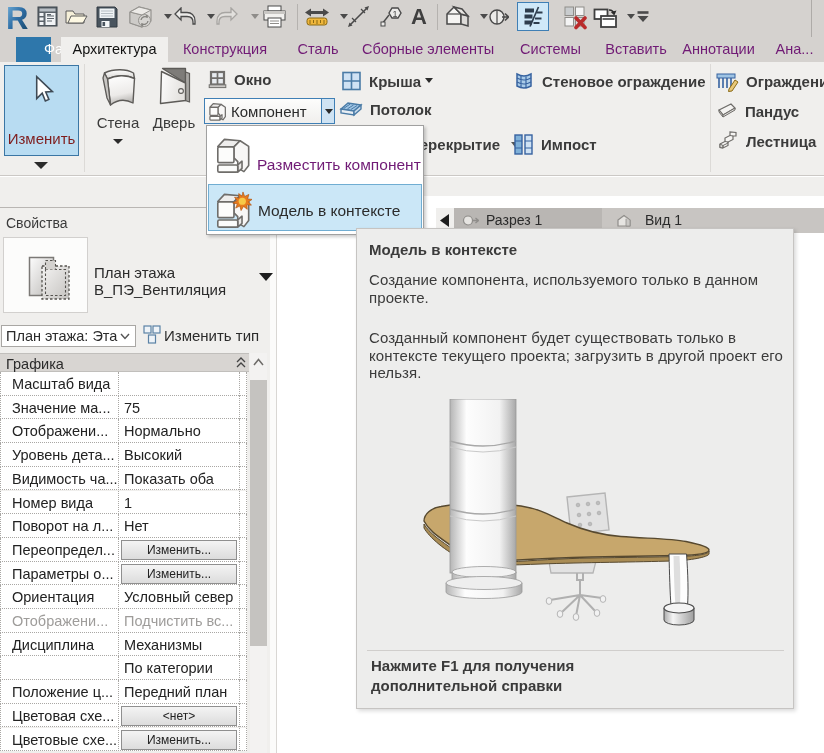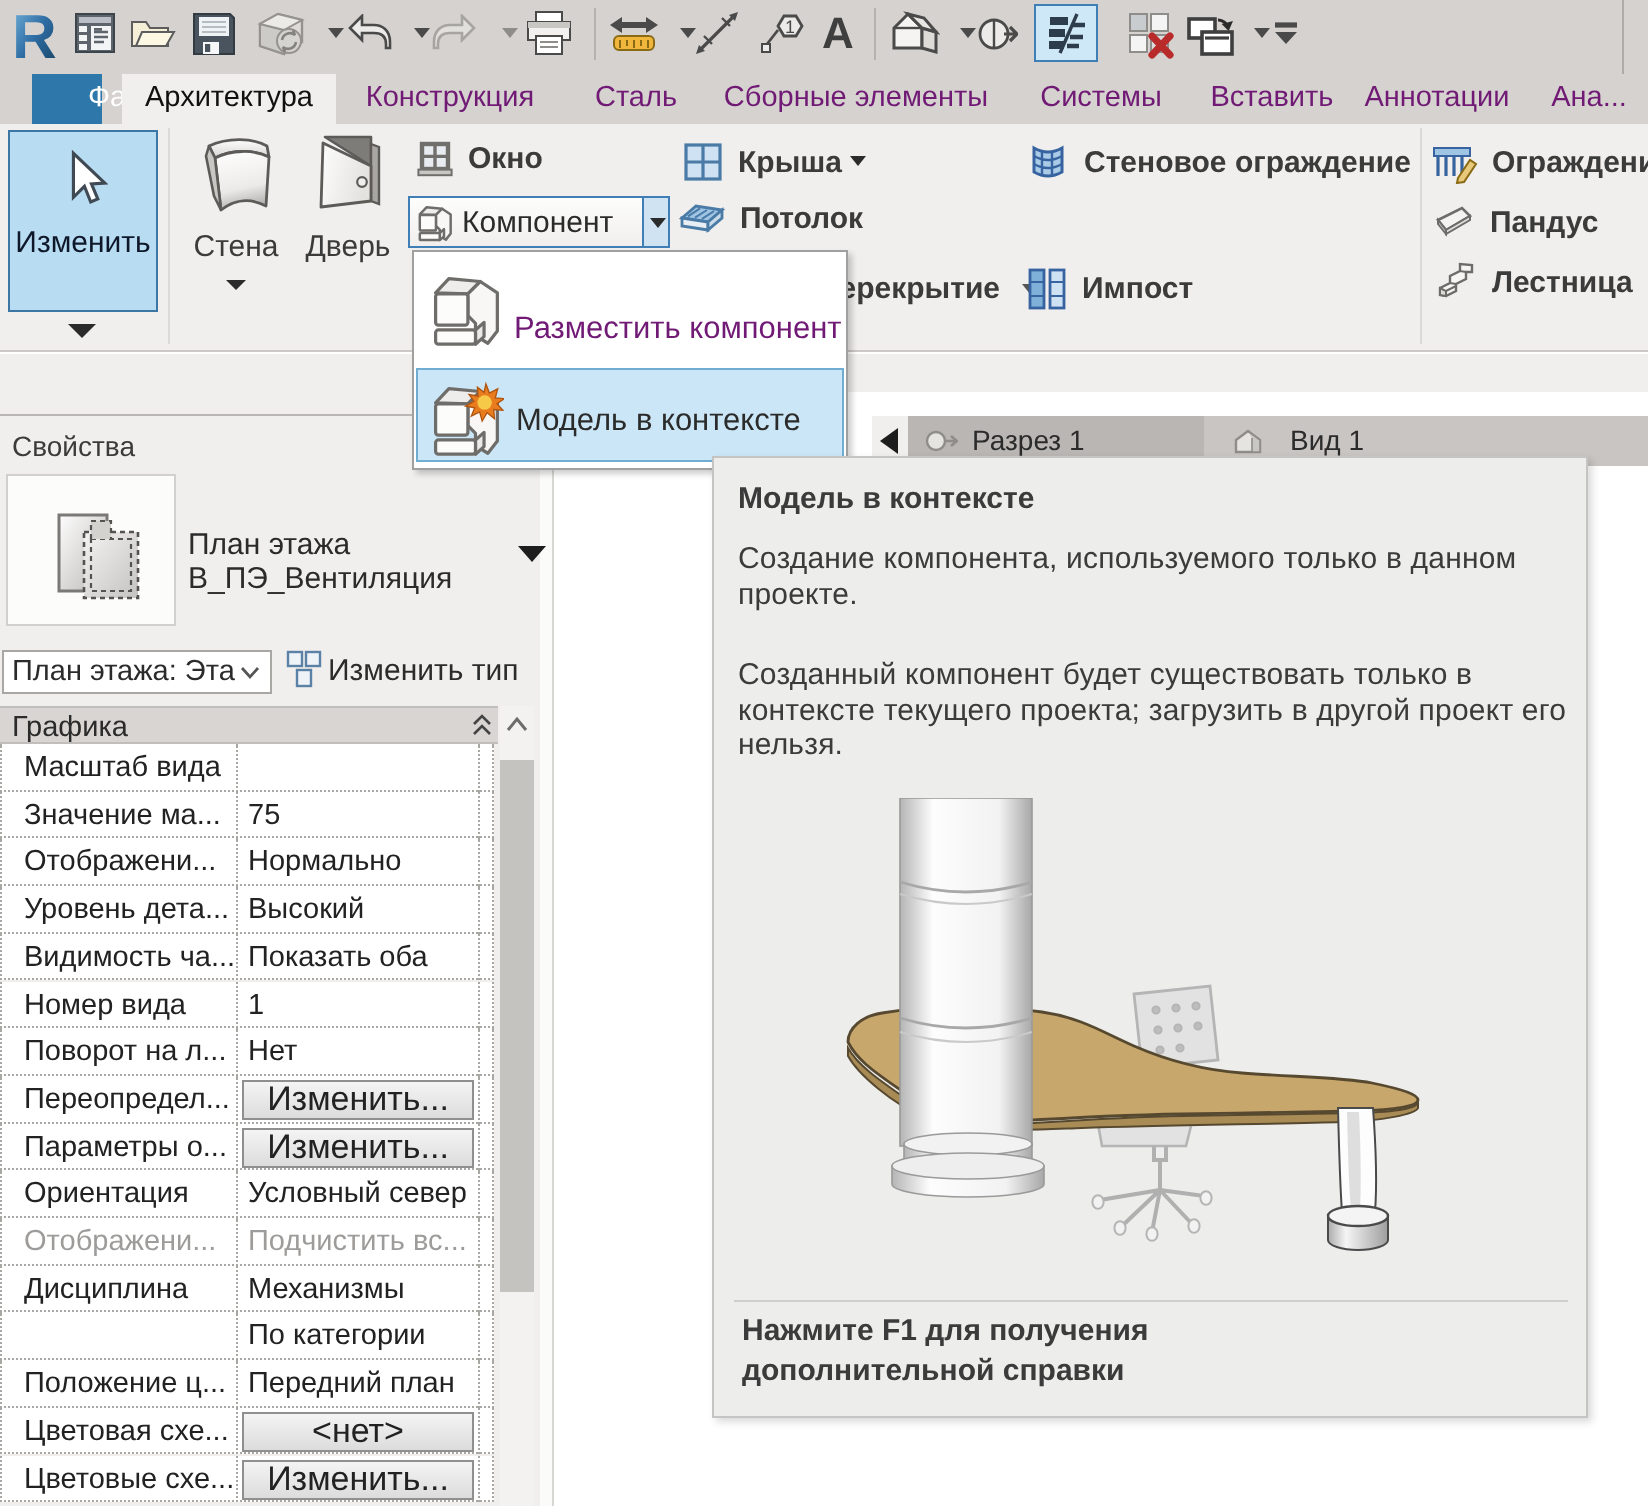--- a/index.html
+++ b/index.html
@@ -25,21 +25,21 @@
 .bigbtn { position:absolute; text-align:center; font-size:15px; color:#3b3b3b; }
 
 #props { left:0; top:208px; width:277px; height:545px; background:#f0efed; }
 
 .prow { position:absolute; left:0; width:247px; height:23.7px; background:#fff; border-bottom:1px dotted #a9a7a4; border-left:1px dotted #a9a7a4; border-right:1px dotted #a9a7a4; }
 .prow::after { content:""; position:absolute; left:117px; top:0; width:0; height:23.7px; border-left:1px dotted #a9a7a4; }
 .prow::before { content:""; position:absolute; left:238px; top:0; width:0; height:23.7px; border-left:1px dotted #a9a7a4; }
 .focuscell { width:120px !important; border:1px solid #000; height:23px !important; line-height:22px !important; }
 .prow .pl { position:absolute; left:11px; top:0; width:112px; height:24px; line-height:25px; font-size:14.5px; color:#222; overflow:hidden; white-space:nowrap; }
 .prow .pv { position:absolute; left:119px; top:0; width:130px; height:24px; line-height:25px; font-size:14.5px; color:#222; overflow:hidden; white-space:nowrap; padding-left:4px; }
-.gbtn { position:absolute; left:120px; top:2px; width:116px; height:20px; background:linear-gradient(#f4f4f4,#dcdcdc); border:1px solid #8f8f8f; font-size:17px; color:#222; text-align:center; line-height:18px; }
+.gbtn { position:absolute; left:120px; top:2px; width:116px; height:20px; background:linear-gradient(#f4f4f4,#dcdcdc); border:1px solid #8f8f8f; font-size:12px; color:#222; text-align:center; line-height:18px; }
 
 #menu { left:206px; top:125px; width:218px; height:110px; background:#fff; border:1px solid #a0a0a0; box-shadow:2px 2px 3px rgba(0,0,0,0.2); }
 #tooltip { left:356px; top:228px; width:438px; height:481px; background:#ededec; border:1px solid #c6c4c2; box-shadow:2px 2px 4px rgba(0,0,0,0.15); }
 </style>
 </head>
 <body>
 <div id="app">
   <div class="abs" id="qat">
 
     <svg class="abs" style="left:7px; top:2px;" width="26" height="30" viewBox="0 0 26 30">
@@ -188,21 +188,21 @@
     <div class="tab" style="left:599px; width:74px;">Вставить</div>
     <div class="tab" style="left:668px; width:101px;">Аннотации</div>
     <div class="tab" style="left:765px; width:59px;">Ана...</div>
   </div>
   <div class="abs" id="ribbon">
 
     <div class="abs" style="left:4px; top:3px; width:75px; height:91px; background:#b8dcf2; border:1px solid #3b76a4;">
       <svg class="abs" style="left:27px; top:9px;" width="22" height="30" viewBox="0 0 28 38">
         <path d="M6 2 L6 30 L13 23 L17 33 L21.5 31 L17.5 21.5 L26 21 Z" fill="#fff" stroke="#3f4a55" stroke-width="2"></path>
       </svg>
-      <div class="abs" style="left:0; top:47px; width:73px; text-align:center; font-size:15px; color:#0f172a;">Изменить</div>
+      <div class="abs" style="left:0; top:64px; width:73px; text-align:center; font-size:15px; color:#7f1d1d;">Изменить</div>
     </div>
     <div class="abs" style="left:34px; top:100px; width:0; height:0; border-left:7px solid transparent; border-right:7px solid transparent; border-top:7px solid #2b2b2b;"></div>
     <div class="vsep" style="left:84px;"></div>
 
     <div class="bigbtn" style="left:90px; top:3px; width:56px; height:85px;">
       <svg style="margin-top:2px;" width="44" height="42" viewBox="0 0 44 42">
         <defs>
             <linearGradient id="wg" x1="0" y1="0" x2="0.2" y2="1">
           <stop offset="0" stop-color="#ffffff"></stop>
               <stop offset="0.7" stop-color="#eceae8"></stop>

